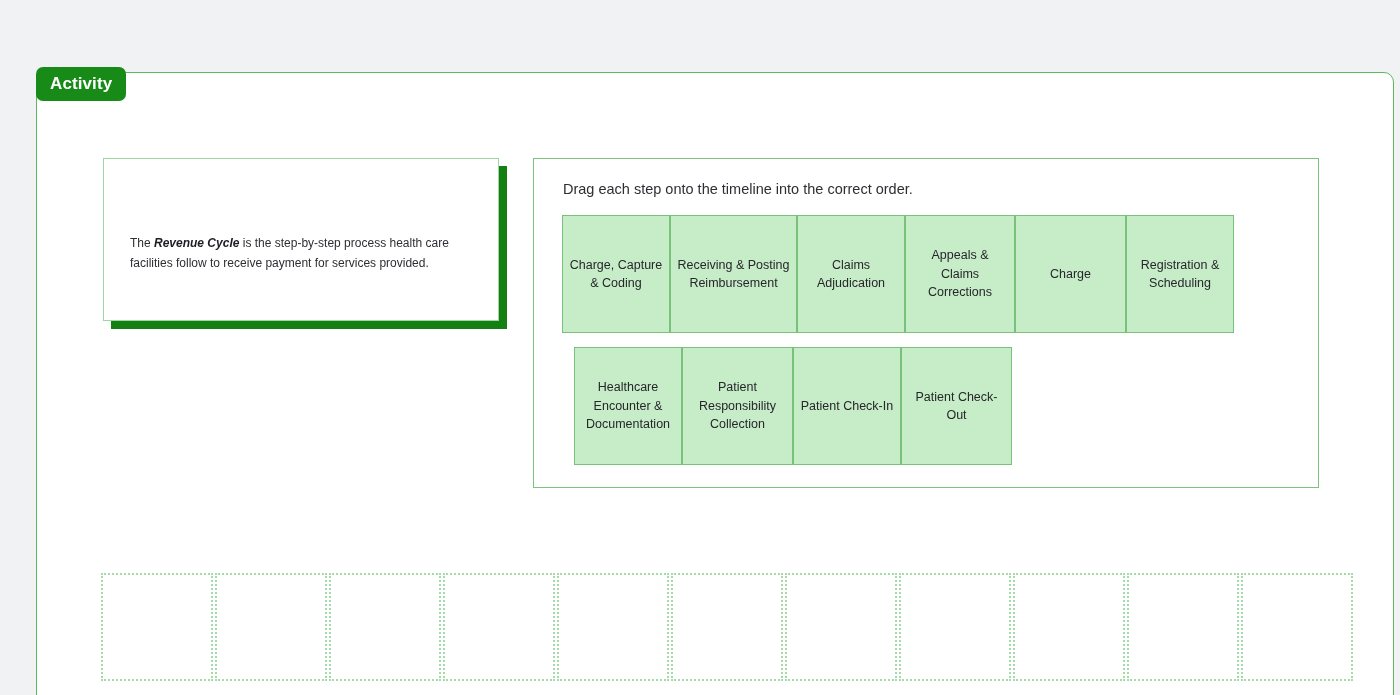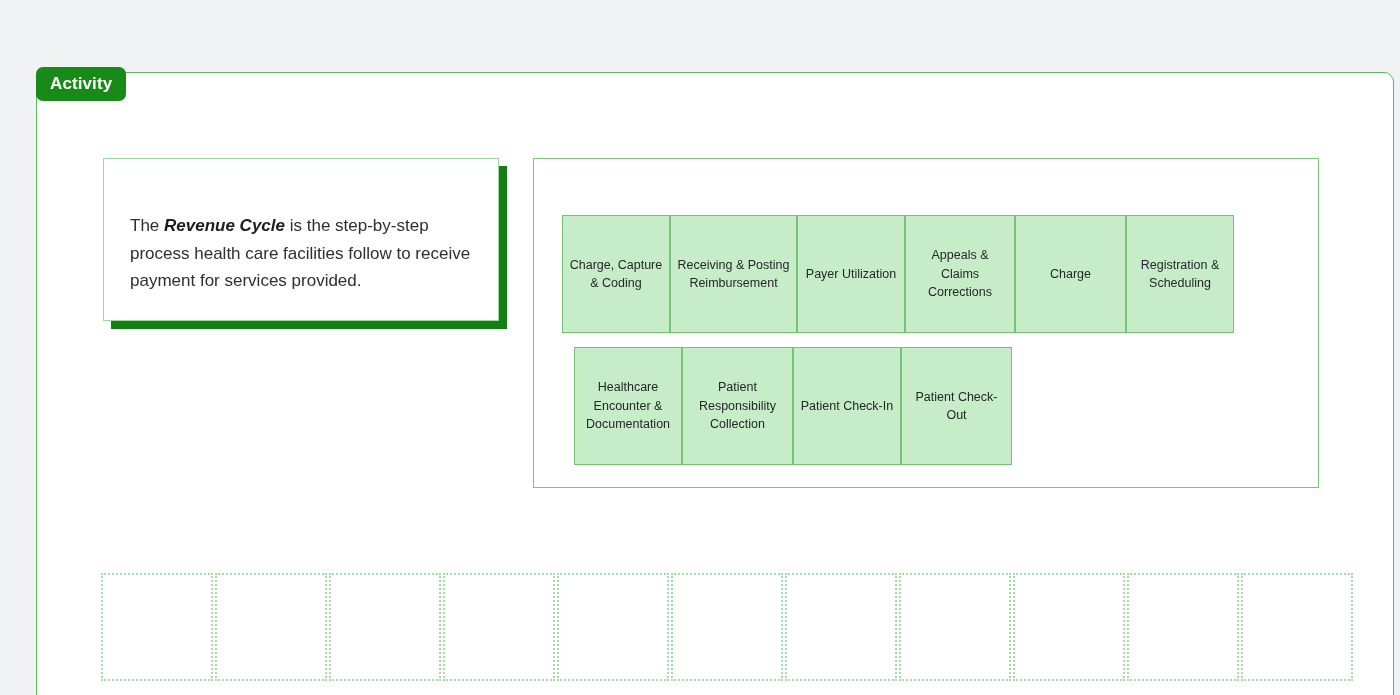--- a/index.html
+++ b/index.html
@@ -71,21 +71,21 @@
     width: 396px;
     height: 163px;
     background: #ffffff;
     border: 1.5px solid #9fd7a0;
     display: flex;
     align-items: center;
   }
 
   .intro-text {
     padding: 0 26px;
-    font-size: 17px;
+    font-size: 12px;
     line-height: 1.62;
     color: #2e2e33;
     margin-top: 28px;
   }
 
   .intro-text b {
     font-weight: 700;
     font-style: italic;
     color: #1c1c21;
   }
@@ -161,24 +161,25 @@
   <div class="activity-panel">
 
     <div class="intro-card-shadow"></div>
     <div class="intro-card">
       <p class="intro-text">
         <span>The </span><b>Revenue Cycle</b><span> is the step-by-step process health care facilities follow to receive payment for services provided.</span>
       </p>
     </div>
 
     <div class="tile-bank">
+      <div class="tile-bank-prompt">Drag each step onto the timeline into the correct order.</div>
       <div class="tile-row row-1" id="tile-row-1">
           <div class="tile" style="width: 108px;">Charge, Capture &amp; Coding</div>
           <div class="tile" style="width: 127px;">Receiving &amp; Posting Reimbursement</div>
-          <div class="tile" style="width: 108px;">Payer Utilization</div>
+          <div class="tile" style="width: 108px;">Claims Adjudication</div>
           <div class="tile" style="width: 110px;">Appeals &amp; Claims Corrections</div>
           <div class="tile" style="width: 111px;">Charge</div>
           <div class="tile" style="width: 108px;">Registration &amp; Scheduling</div>
         </div>
       <div class="tile-row row-2" id="tile-row-2">
           <div class="tile" style="width: 108px;">Healthcare Encounter &amp; Documentation</div>
           <div class="tile" style="width: 111px;">Patient Responsibility Collection</div>
           <div class="tile" style="width: 108px;">Patient Check-In</div>
           <div class="tile" style="width: 111px;">Patient Check-Out</div>
         </div>

